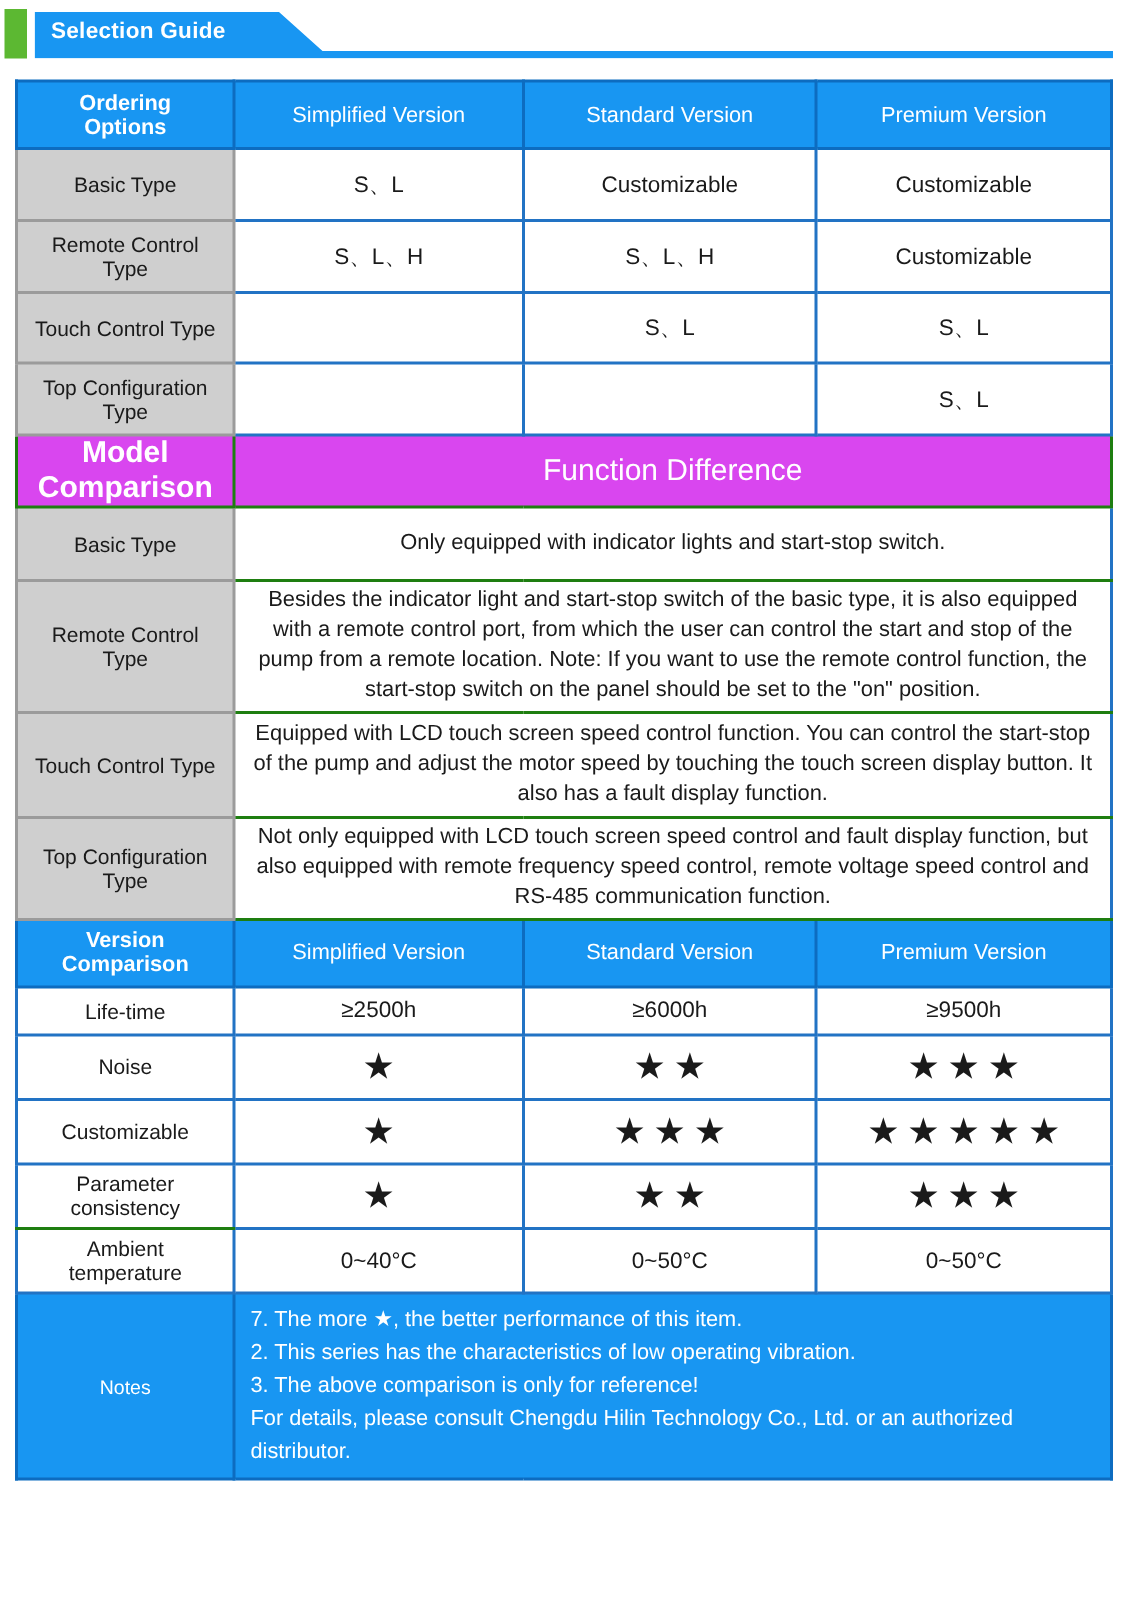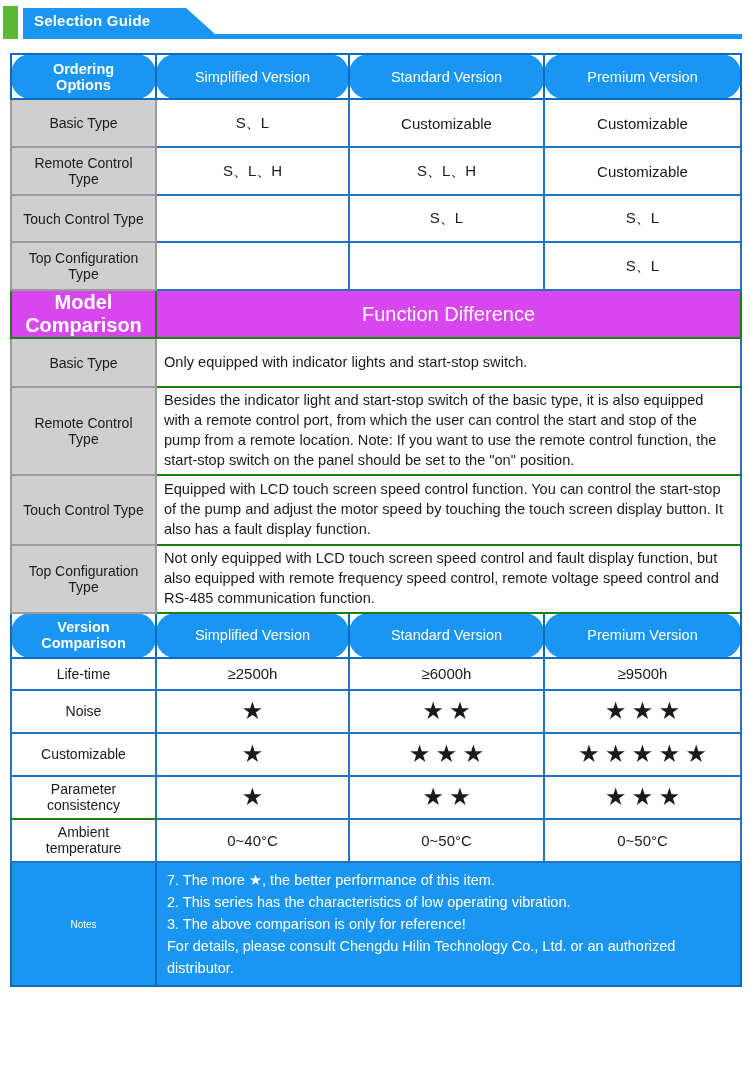--- a/index.html
+++ b/index.html
@@ -20,43 +20,43 @@
   
   table{
     border-collapse:collapse;table-layout:fixed;width:730px;
     margin:53px 0 0 10px;
   }
   td{
     border:2px solid #2273c4;text-align:center;vertical-align:middle;
     font-size:14px;padding:0 2px;word-wrap:break-word;
   }
   
-  .bh td{background:#1896f2;color:#ffffff;border-color:#0d6cc0;font-size:14.5px;border-radius:20px;}
+  .bh td{background:#1896f2;color:#ffffff;border-color:#0d6cc0;font-size:14.5px;}
   .bh td.hlabel{font-weight:bold;padding:0 14px;}
   
   td.gray{background:#cfcfcf;border-color:#9b9b9b;padding:0 9px;font-size:14px;text-align:center;}
   
   .green td{background:#d946ef;color:#ffffff;border-color:#1e7e10;font-size:20px;}
   .green td.hlabel{font-weight:bold;padding:0 2px;}
   
   td.desc{
-    text-align:left;font-size:14.6px;line-height:1.37;padding:3px 7px;
+    text-align:center;font-size:14.6px;line-height:1.37;padding:3px 7px;
     border-top-color:#1e7e10;border-bottom-color:#1e7e10;
   }
   
   td.val{font-size:15px;}
   td.stars{font-size:21px;letter-spacing:8px;padding-left:10px;font-weight:bold;}
   td.wlabel{background:#ffffff;padding:0 9px;}
   td.param-label{border-bottom-color:#1e7e10;}
   
   .notes td{background:#1896f2;color:#ffffff;border-color:#0d6cc0;}
   td.notes-body{
     text-align:left;font-size:14.5px;line-height:1.52;padding:6px 10px;
   }
-  td.notes-label{font-size:10px;}
+  td.notes-label{font-size:13px;}
 </style>
 </head>
 <body>
 
 <div class="accent-square" style="background: rgb(92, 184, 50);"></div>
 <div class="ribbon" style="background: rgb(24, 150, 242);">
   <div class="ribbon-title">Selection Guide</div>
 </div>
 
 <table>

